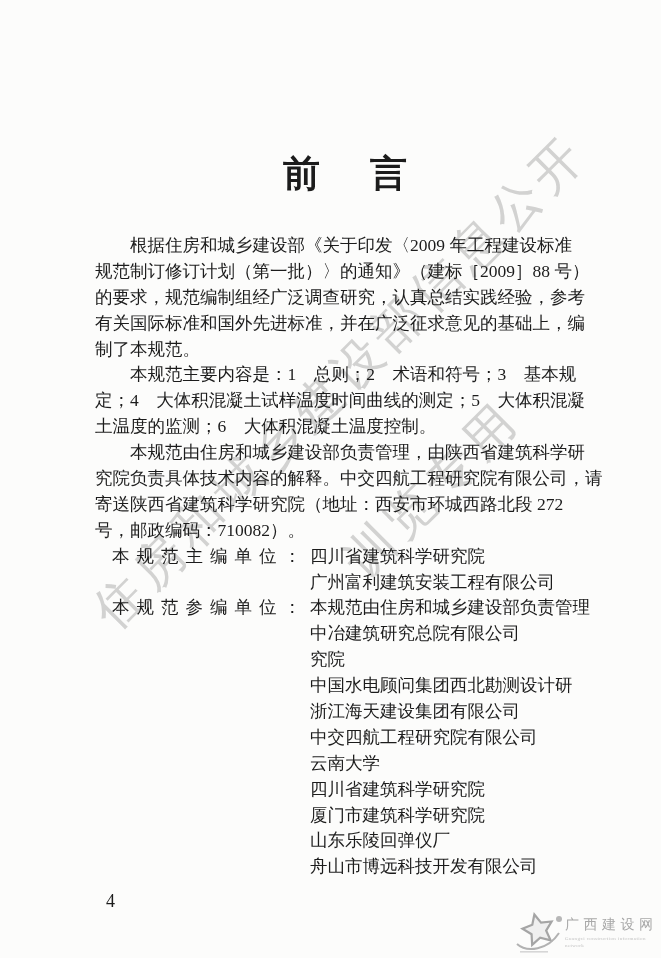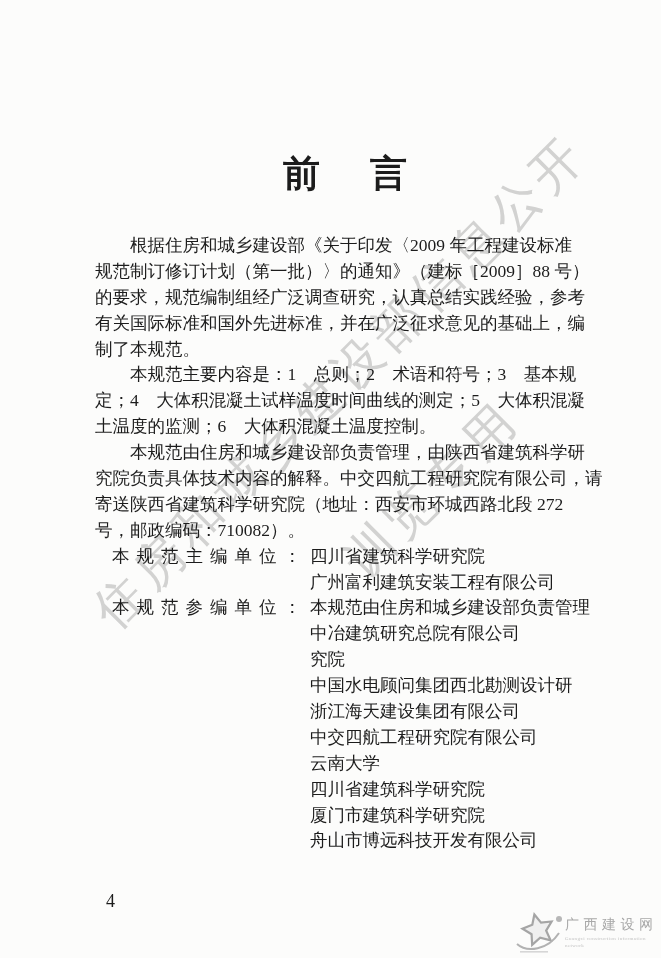--- a/index.html
+++ b/index.html
@@ -84,20 +84,21 @@
       <div class="line hang">广州富利建筑安装工程有限公司</div>
       <div class="line label-line"><span class="unit-label">本规范参编单位：</span><span>本规范由住房和城乡建设部负责管理</span></div>
       <div class="line hang">中冶建筑研究总院有限公司</div>
       <div class="line hang">究院</div>
       <div class="line hang">中国水电顾问集团西北勘测设计研</div>
       <div class="line hang">浙江海天建设集团有限公司</div>
       <div class="line hang">中交四航工程研究院有限公司</div>
       <div class="line hang">云南大学</div>
       <div class="line hang">四川省建筑科学研究院</div>
       <div class="line hang">厦门市建筑科学研究院</div>
+      <div class="line hang">山东乐陵回弹仪厂</div>
       <div class="line hang">舟山市博远科技开发有限公司</div>
     </div>
 
   <div class="page-number">4</div>
 
   <div class="site-logo">
     <svg class="logo-star" width="48" height="46" viewBox="0 0 48 46">
       <path d="M24 5 L28.5 14.5 L39 16 L31.5 23.5 L33.5 34 L24 29 L14.5 34 L16.5 23.5 L9 16 L19.5 14.5 Z" fill="#efefef" stroke="#a5a5a5" stroke-width="2.2" transform="rotate(-14 24 20)"></path>
       <path d="M3 35 C 13 44, 34 41, 45 24" fill="none" stroke="#b2b2b2" stroke-width="2"></path>
       <circle cx="45" cy="10" r="3" fill="#b7b7b7"></circle>

